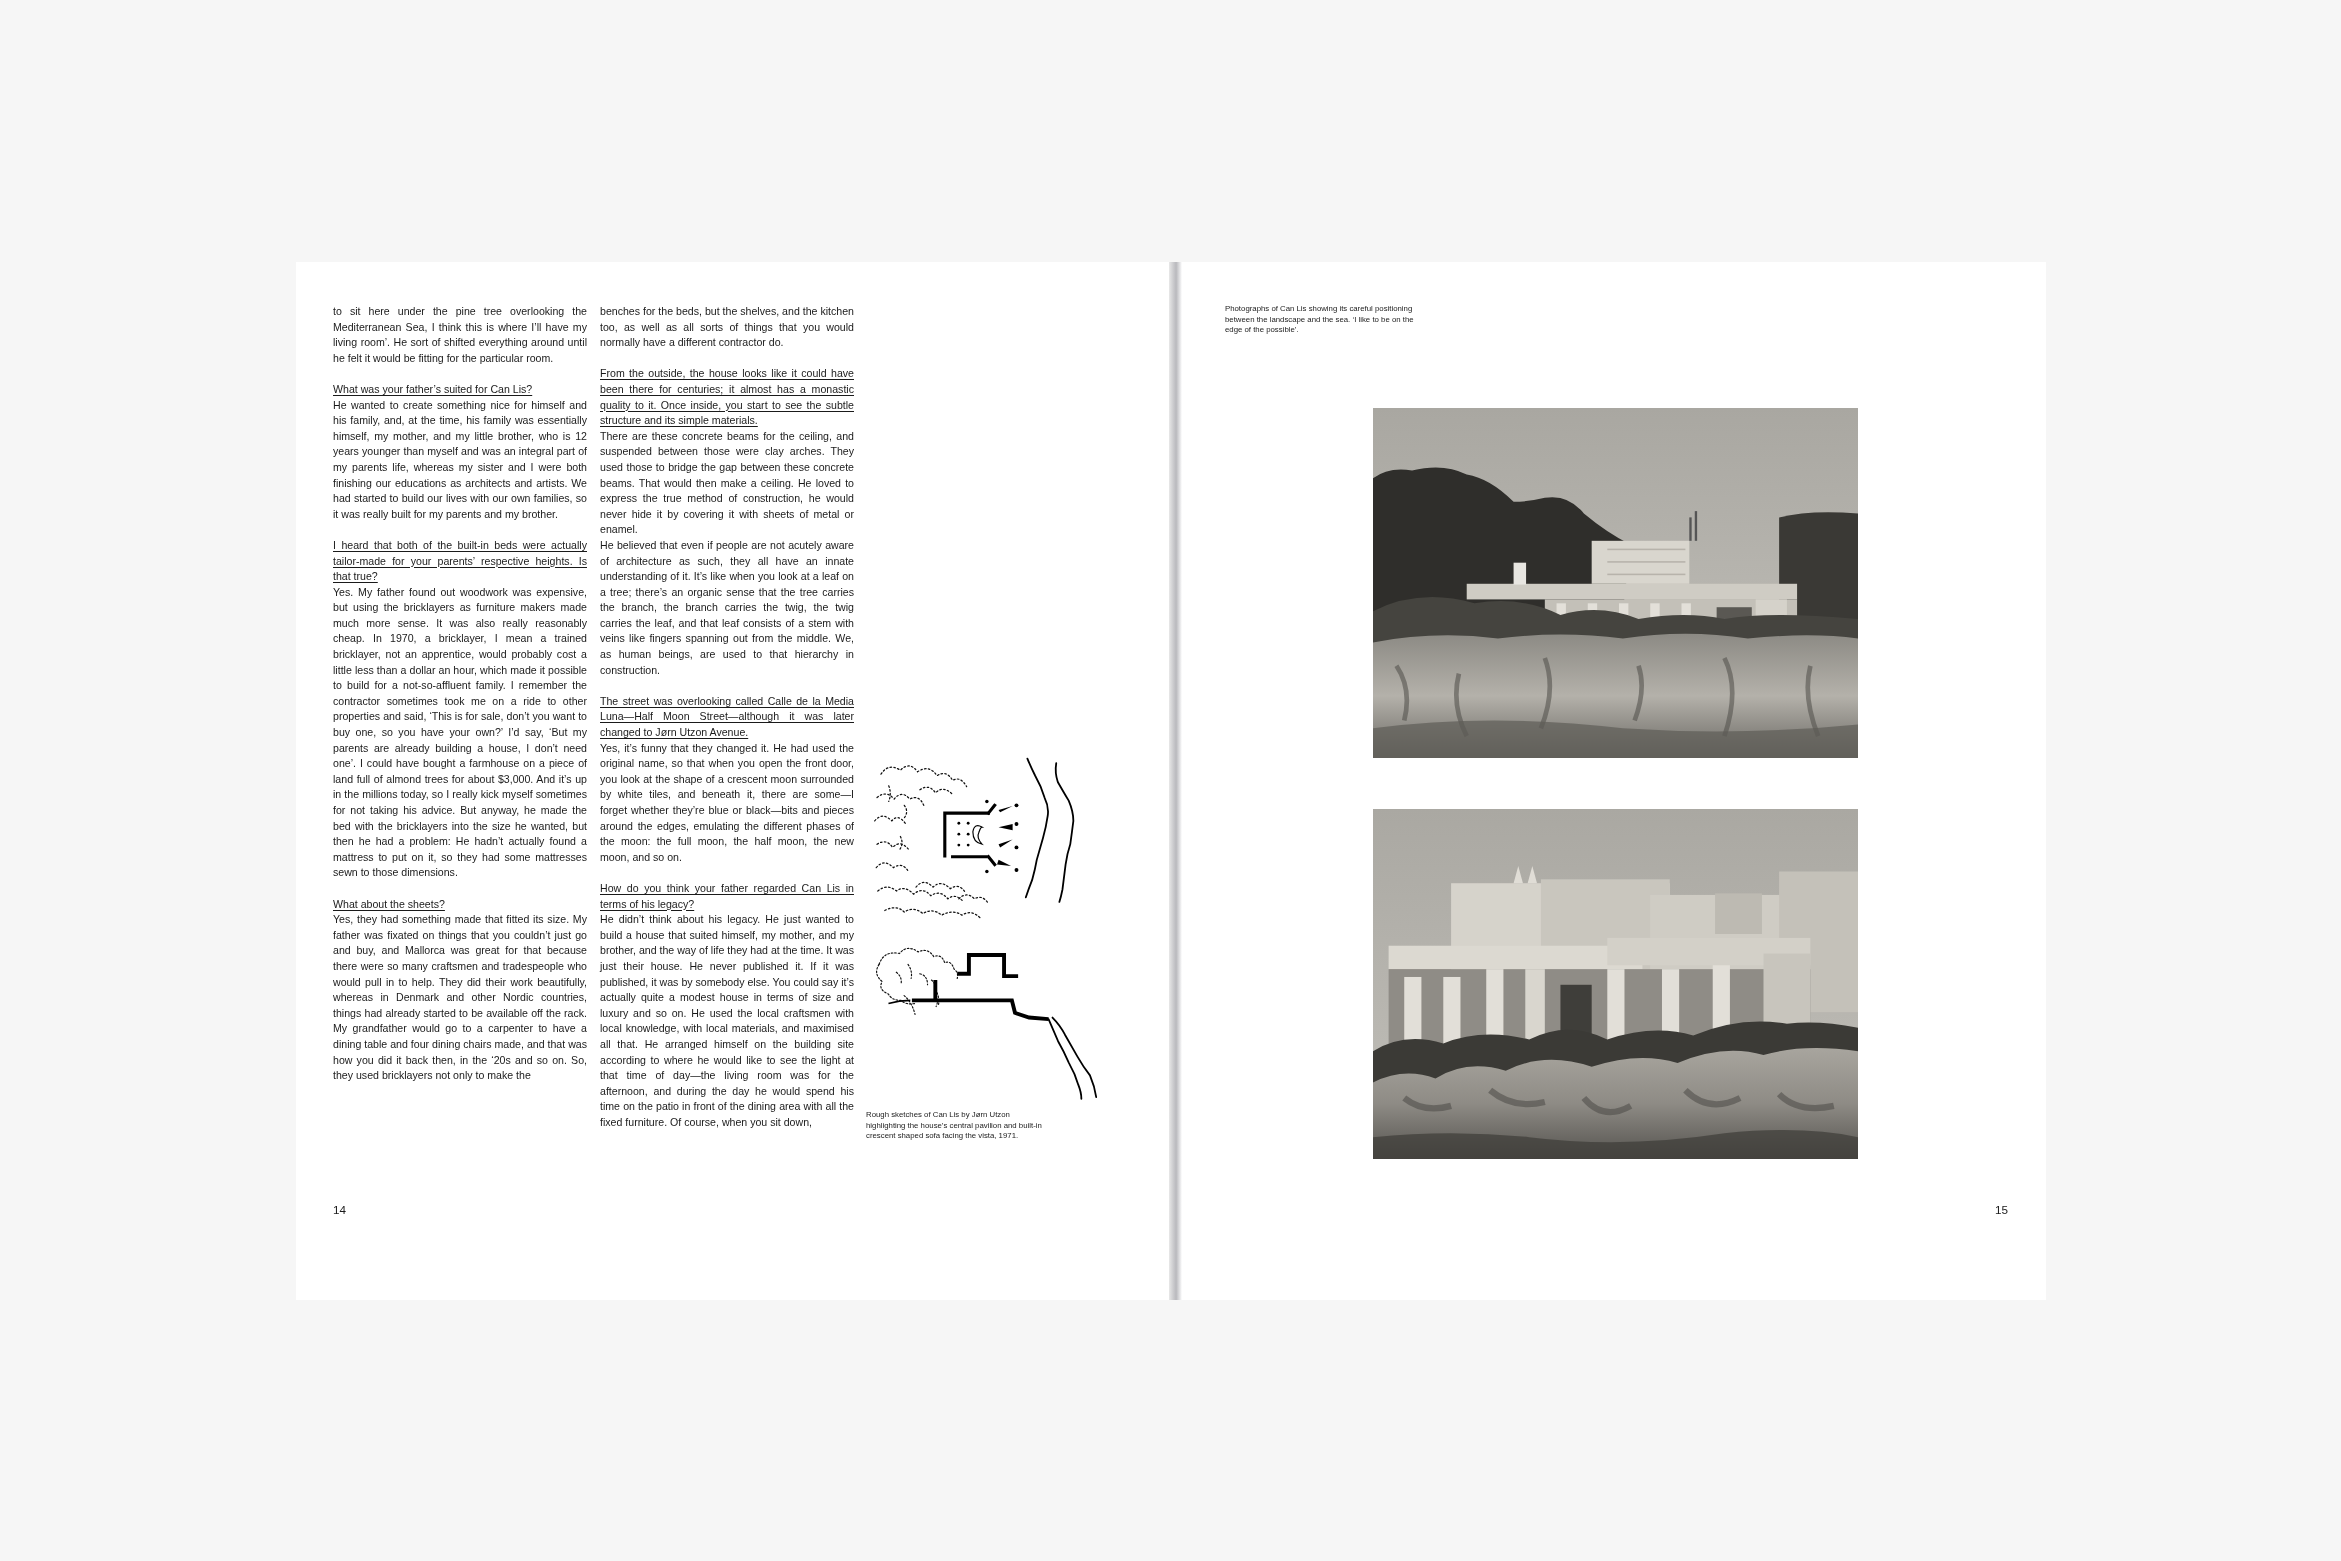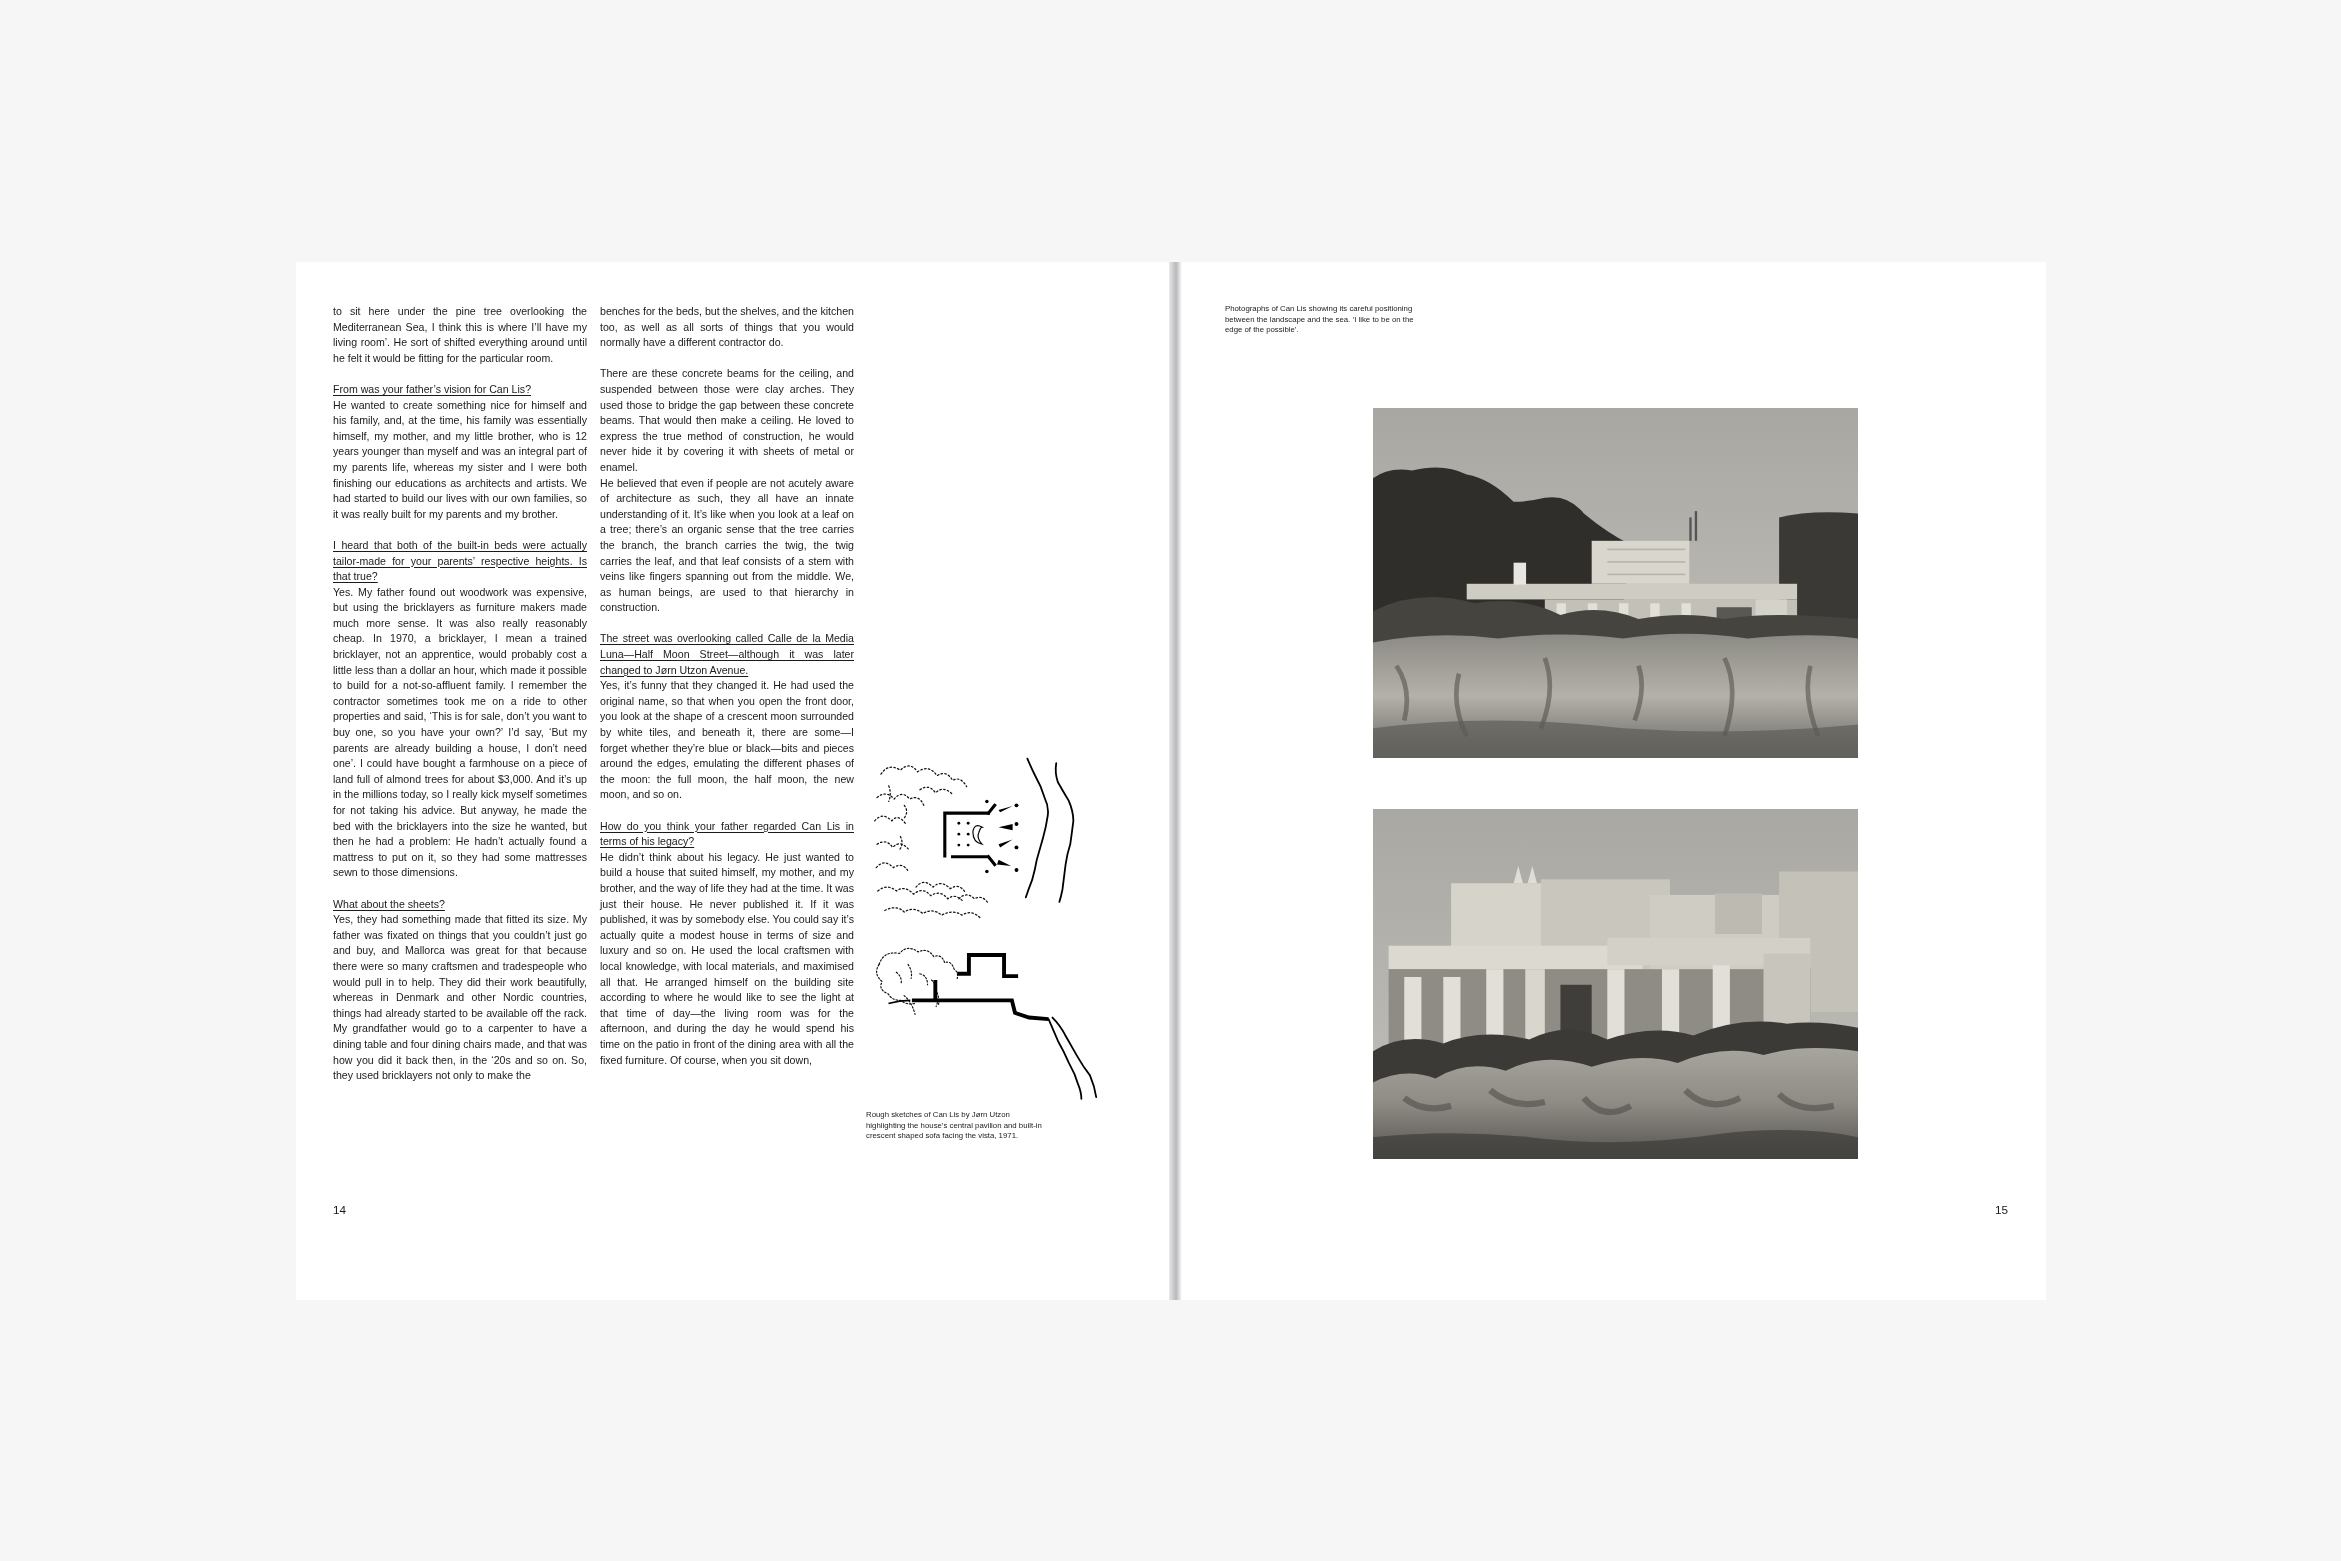--- a/index.html
+++ b/index.html
@@ -54,33 +54,34 @@
 </head>
 <body>
 
 <div class="page page-left"></div>
 <div class="page page-right"></div>
 <div class="spine"></div>
 
 <div class="col col-1">
   <p>to sit here under the pine tree overlooking the Mediterranean Sea, I think this is where I’ll have my living room’. He sort of shifted everything around until he felt it would be fitting for the particular room.</p>
   <div class="gap"></div>
-  <p class="q">From was your father’s vision for Can Lis?</p>
+  <p class="q">What was your father’s suited for Can Lis?</p>
   <p>He wanted to create something nice for himself and his family, and, at the time, his family was essentially himself, my mother, and my little brother, who is 12 years younger than myself and was an integral part of my parents life, whereas my sister and I were both finishing our educations as architects and artists. We had started to build our lives with our own families, so it was really built for my parents and my brother.</p>
   <div class="gap"></div>
   <p class="q">I heard that both of the built-in beds were ac­tually tailor-made for your parents’ respective heights. Is that true?</p>
   <p>Yes. My father found out woodwork was ex­pensive, but using the bricklayers as furniture makers made much more sense. It was also really reasonably cheap. In 1970, a bricklayer, I mean a trained bricklayer, not an apprentice, would probably cost a little less than a dollar an hour, which made it possible to build for a not-so-affluent family. I remember the con­tractor sometimes took me on a ride to other properties and said, ‘This is for sale, don’t you want to buy one, so you have your own?’ I’d say, ‘But my parents are already building a house, I don’t need one’. I could have bought a farm­house on a piece of land full of almond trees for about $3,000. And it’s up in the millions today, so I really kick myself sometimes for not taking his advice. But anyway, he made the bed with the bricklayers into the size he wanted, but then he had a problem: He hadn’t actually found a mattress to put on it, so they had some mattresses sewn to those dimensions.</p>
   <div class="gap"></div>
   <p class="q">What about the sheets?</p>
   <p>Yes, they had something made that fitted its size. My father was fixated on things that you couldn’t just go and buy, and Mallorca was great for that because there were so many craftsmen and tradespeople who would pull in to help. They did their work beautifully, whereas in Denmark and other Nordic countries, things had already started to be available off the rack. My grand­father would go to a carpenter to have a dining table and four dining chairs made, and that was how you did it back then, in the ‘20s and so on. So, they used bricklayers not only to make the</p>
 </div>
 
 <div class="col col-2">
   <p>benches for the beds, but the shelves, and the kitchen too, as well as all sorts of things that you would normally have a different contractor do.</p>
   <div class="gap"></div>
+  <p class="q">From the outside, the house looks like it could have been there for centuries; it almost has a monastic quality to it. Once inside, you start to see the subtle structure and its simple materials.</p>
   <p>There are these concrete beams for the ceiling, and suspended between those were clay arches. They used those to bridge the gap between these concrete beams. That would then make a ceiling. He loved to express the true method of construction, he would never hide it by covering it with sheets of metal or enamel.</p>
   <p>He believed that even if people are not acutely aware of architecture as such, they all have an innate understanding of it. It’s like when you look at a leaf on a tree; there’s an organic sense that the tree carries the branch, the branch carries the twig, the twig carries the leaf, and that leaf consists of a stem with veins like fingers span­ning out from the middle. We, as human beings, are used to that hierarchy in construction.</p>
   <div class="gap"></div>
   <p class="q">The street was overlooking called Calle de la Media Luna—Half Moon Street—although it was later changed to Jørn Utzon Avenue.</p>
   <p>Yes, it’s funny that they changed it. He had used the original name, so that when you open the front door, you look at the shape of a crescent moon surrounded by white tiles, and beneath it, there are some—I forget whether they’re blue or black—bits and pieces around the edges, emulating the different phases of the moon: the full moon, the half moon, the new moon, and so on.</p>
   <div class="gap"></div>
   <p class="q">How do you think your father regarded Can Lis in terms of his legacy?</p>
   <p>He didn’t think about his legacy. He just wanted to build a house that suited himself, my mother, and my brother, and the way of life they had at the time. It was just their house. He never pub­lished it. If it was published, it was by somebody else. You could say it’s actually quite a modest house in terms of size and luxury and so on. He used the local craftsmen with local knowledge, with local materials, and maximised all that. He arranged himself on the building site according to where he would like to see the light at that time of day—the living room was for the afternoon, and during the day he would spend his time on the patio in front of the dining area with all the fixed furniture. Of course, when you sit down,</p>
 </div>
 

